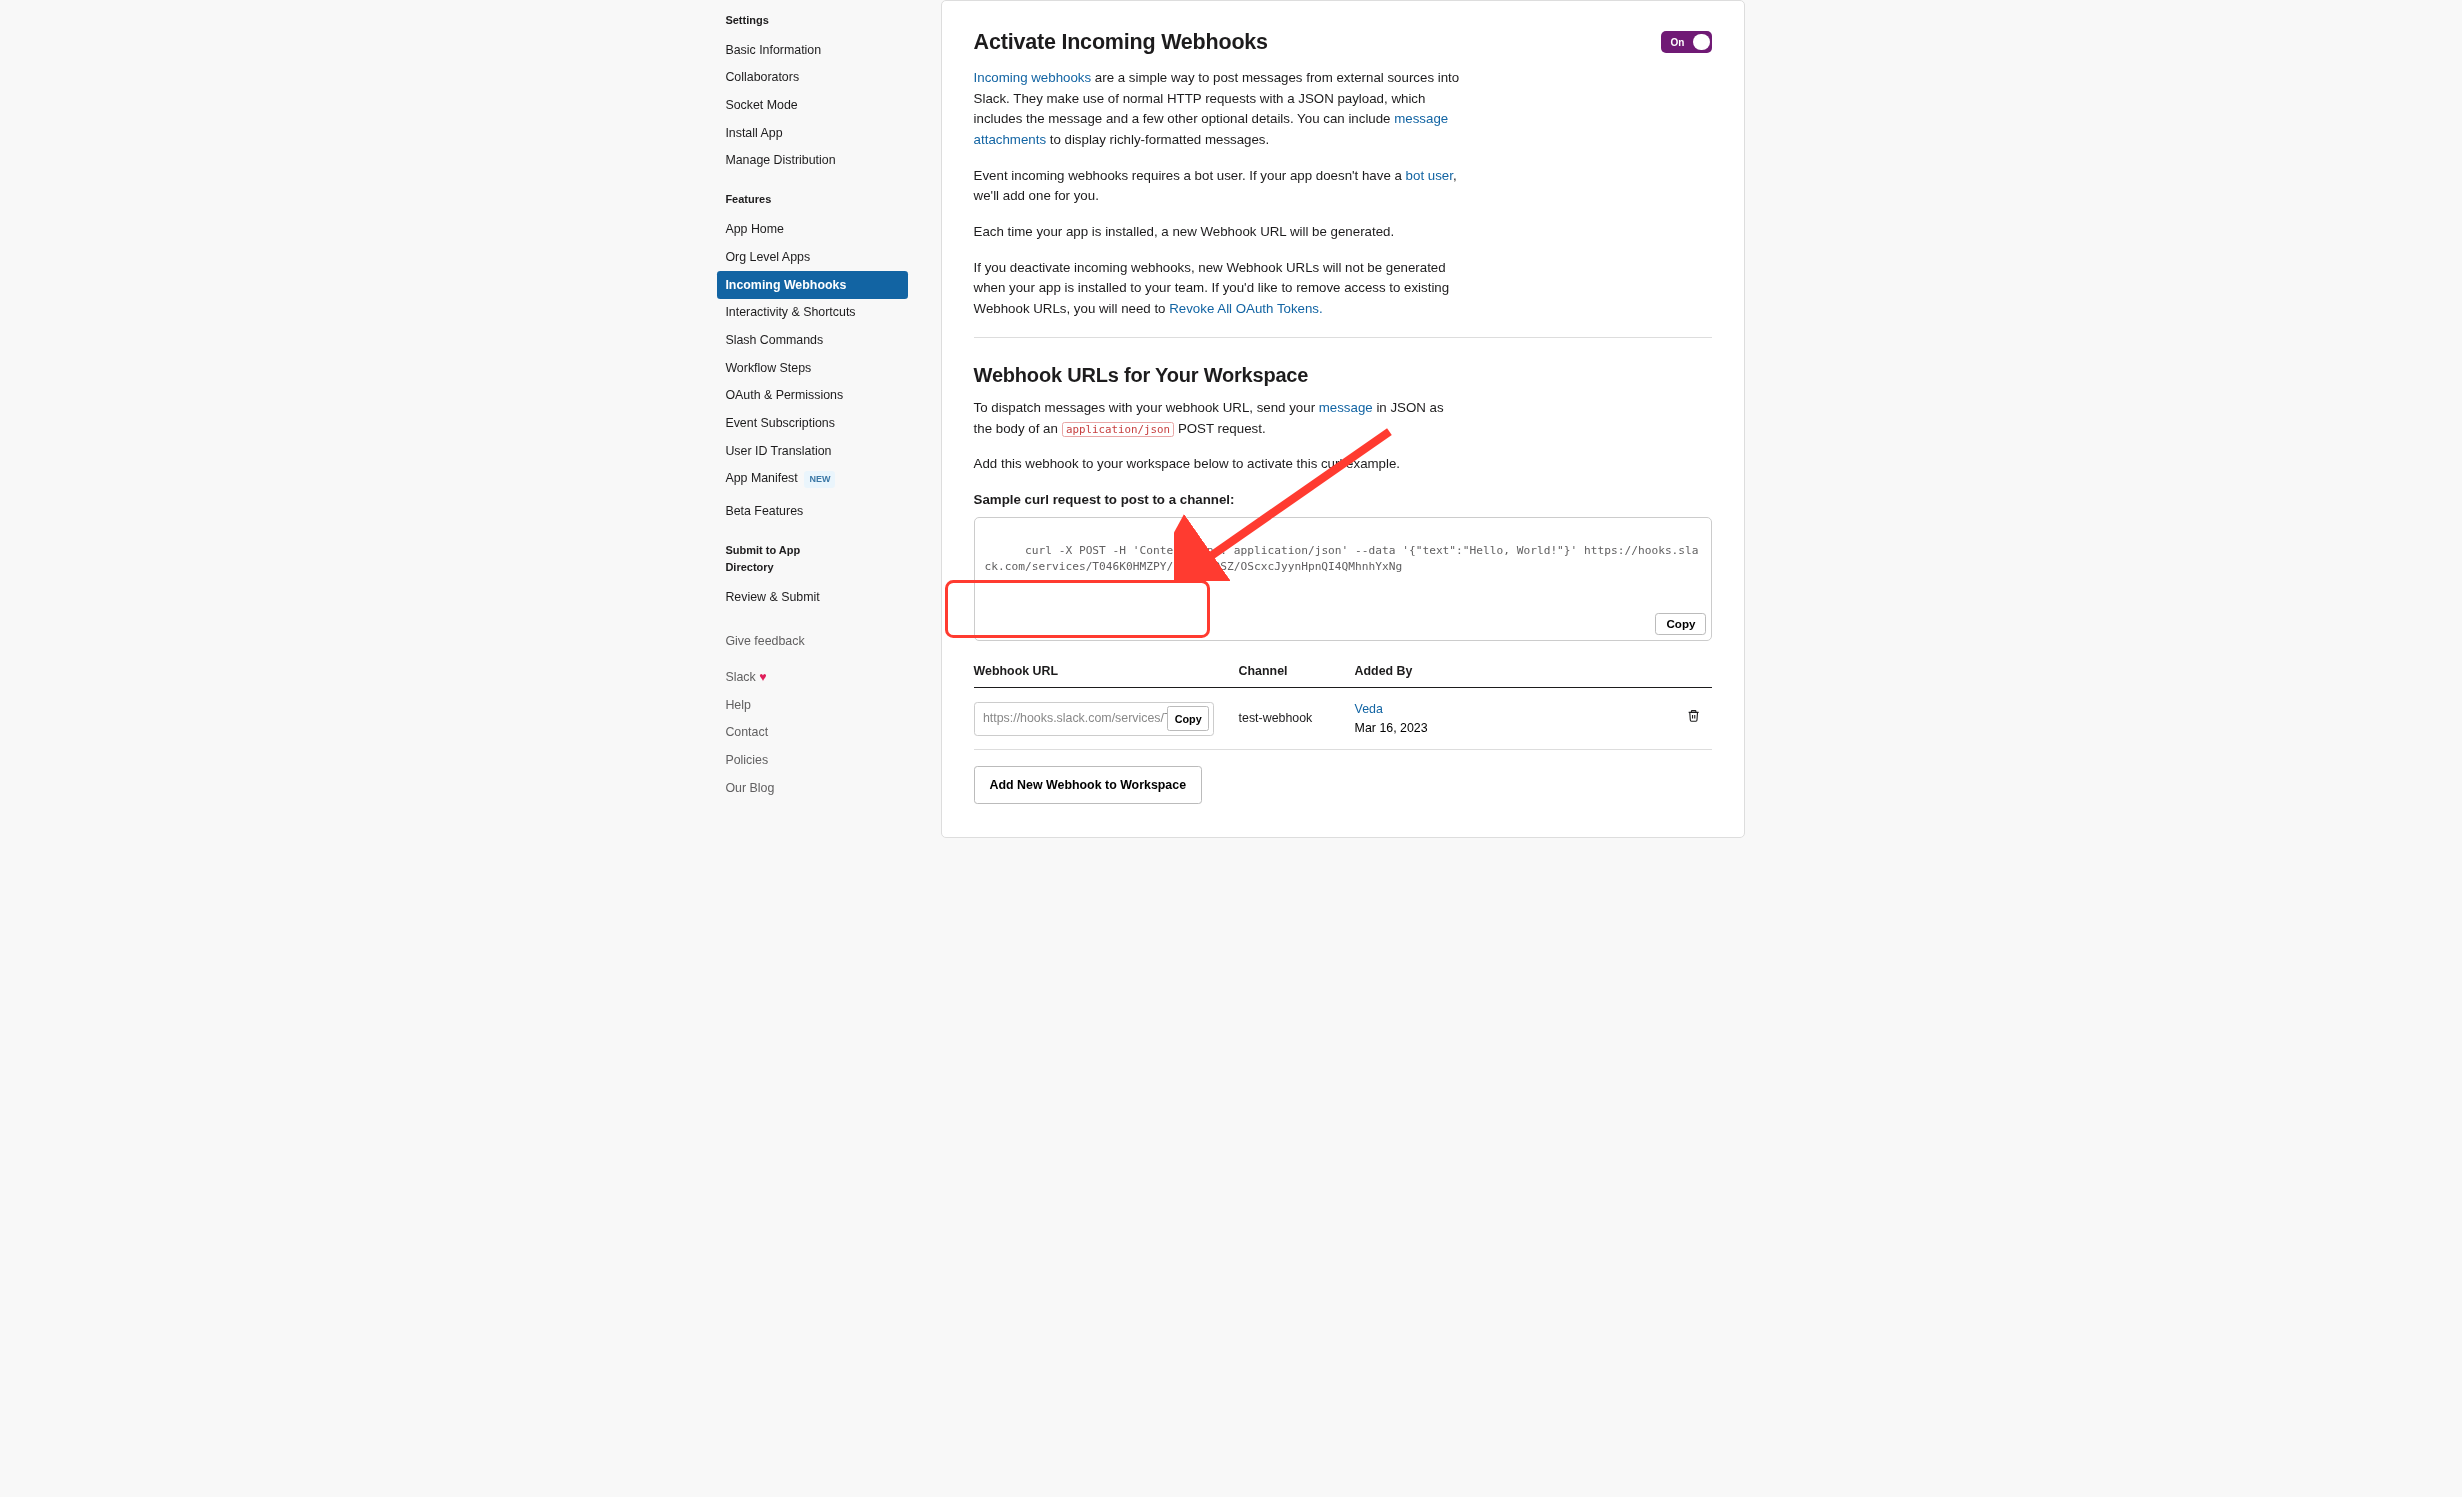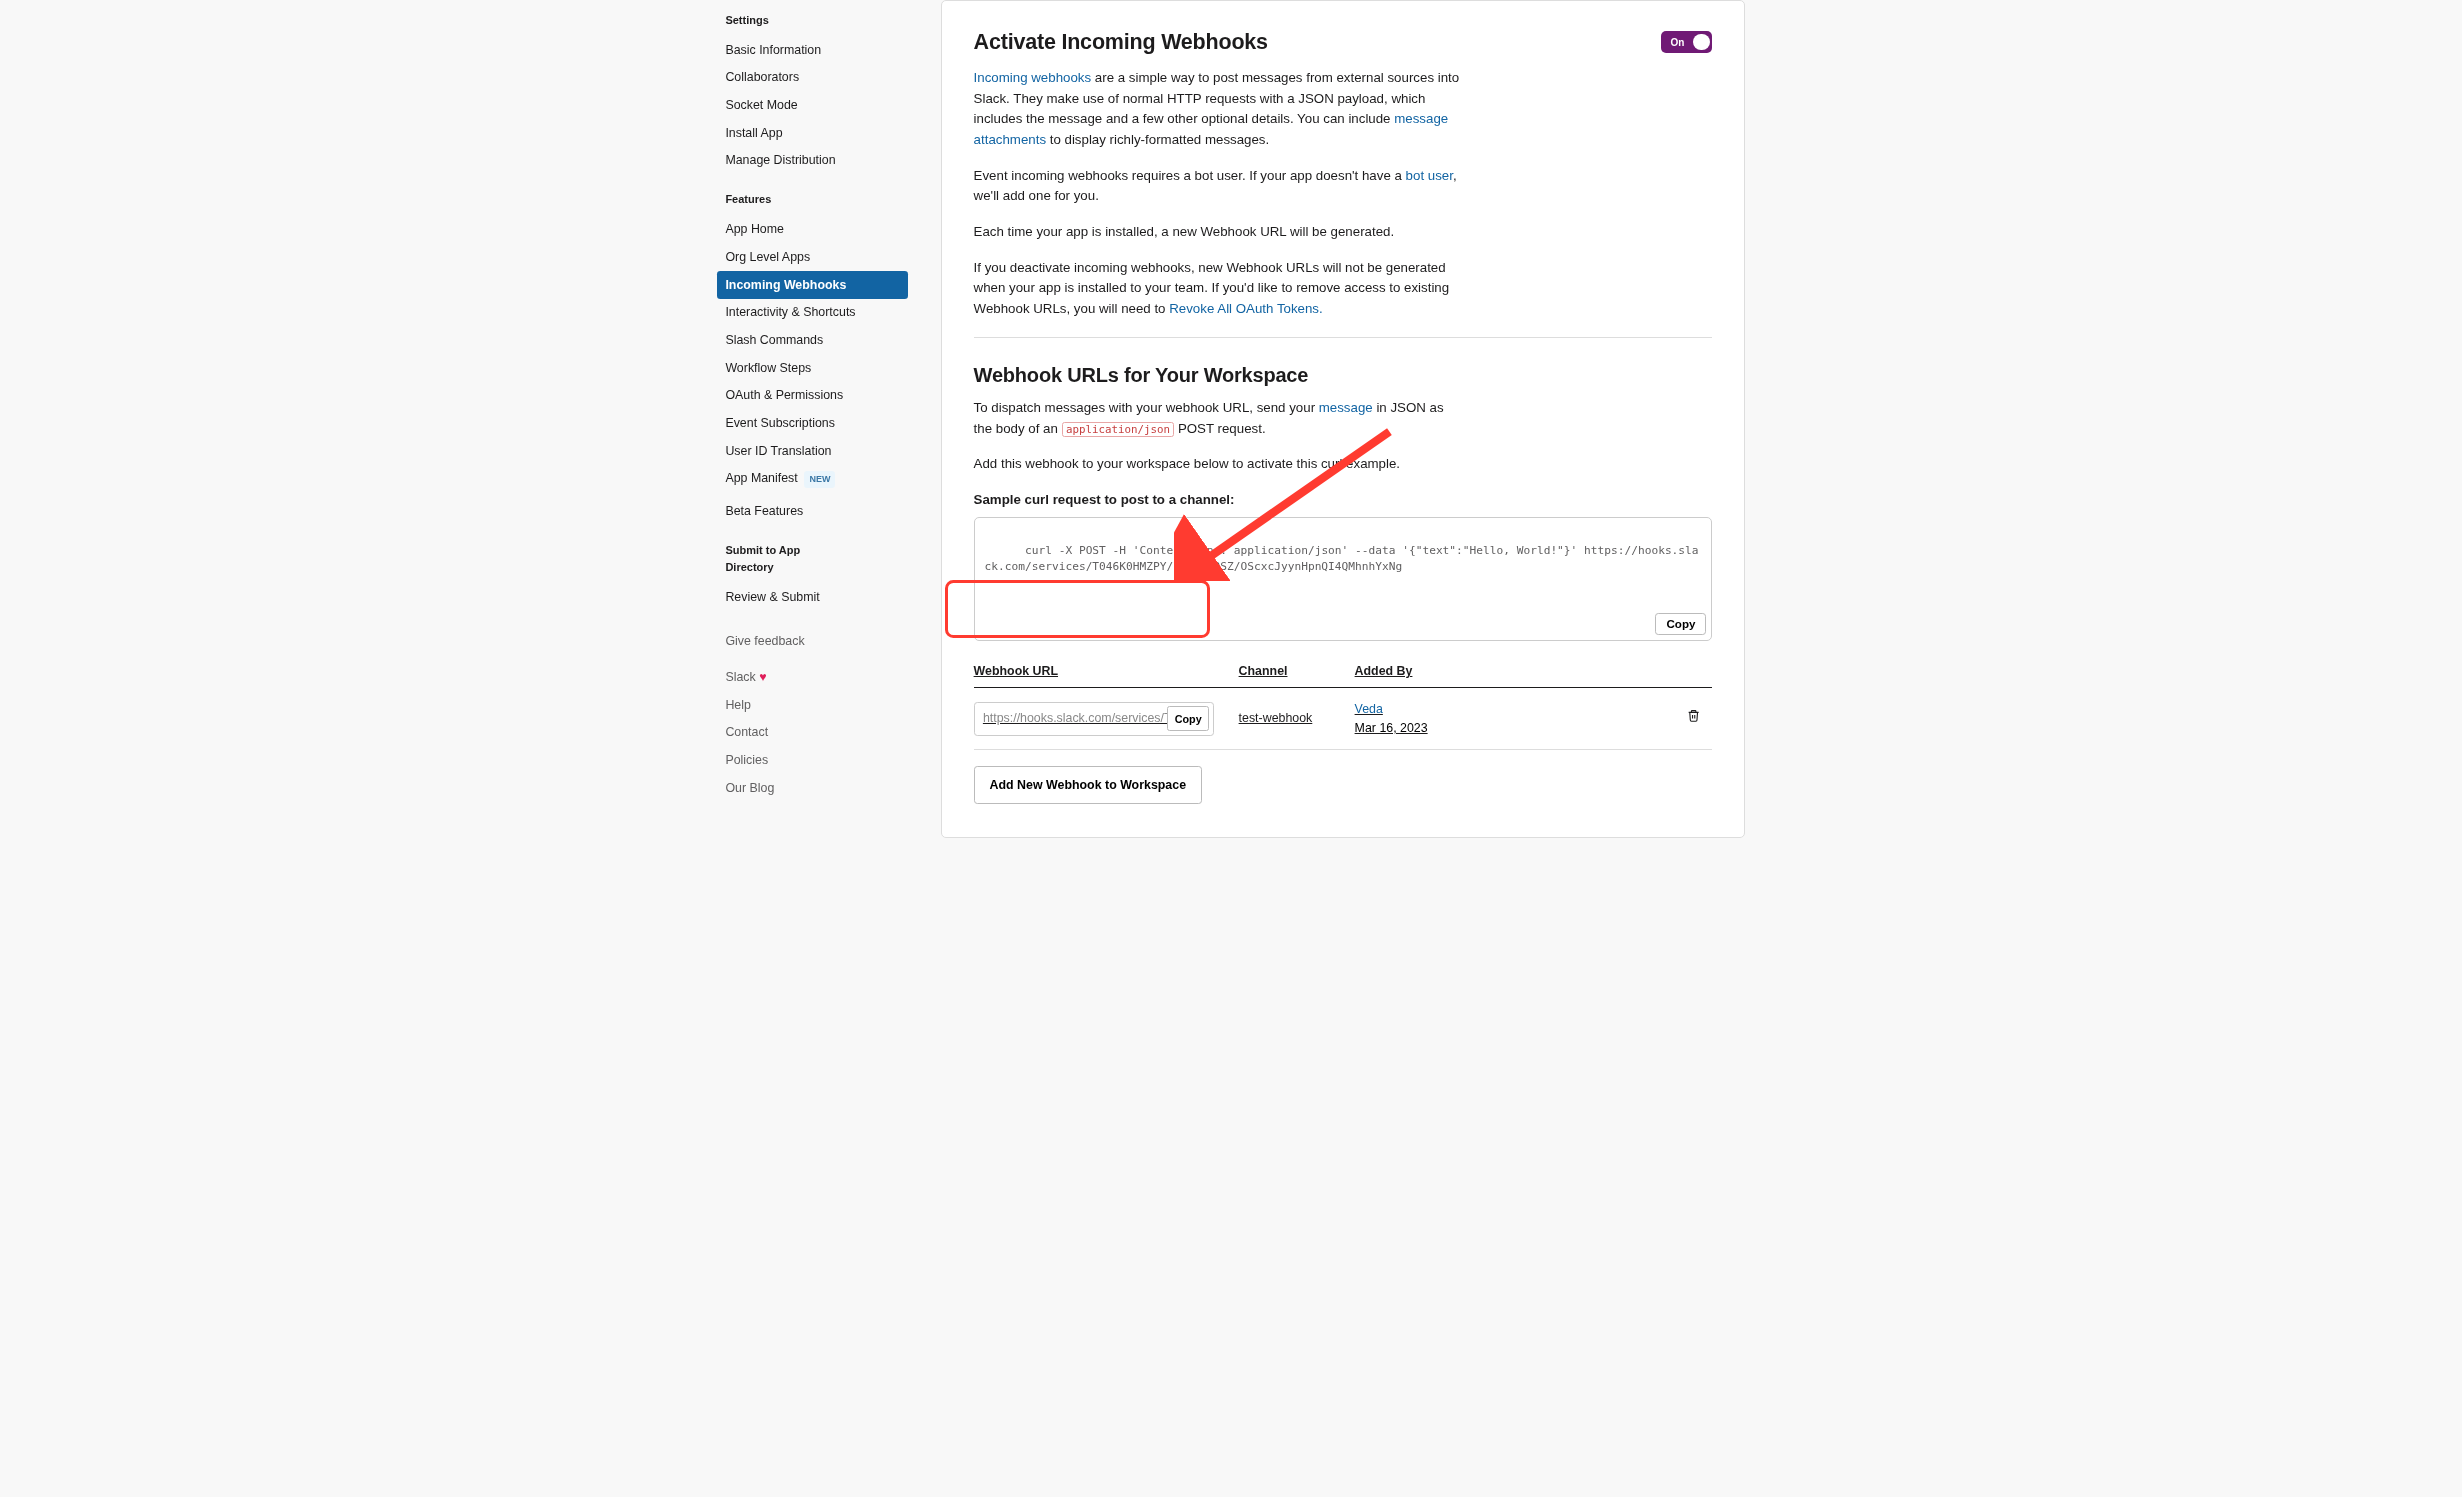--- a/index.html
+++ b/index.html
@@ -156,21 +156,20 @@
     border-radius: 3.3px;
     padding: 3.3px 10px;
     font-size: 11.6px;
     font-weight: 700;
     cursor: pointer;
   }
   .webhook-table {
     width: 100%;
     margin-top: 21.5px;
     border-collapse: collapse;
-    text-decoration: underline;
   }
   .webhook-table th {
     text-align: left;
     font-weight: 700;
     font-size: 12.4px;
     padding-bottom: 6.6px;
     border-bottom: 1.7px solid #1d1c1d;
   }
   .webhook-table td {
     padding: 11.6px 0;

